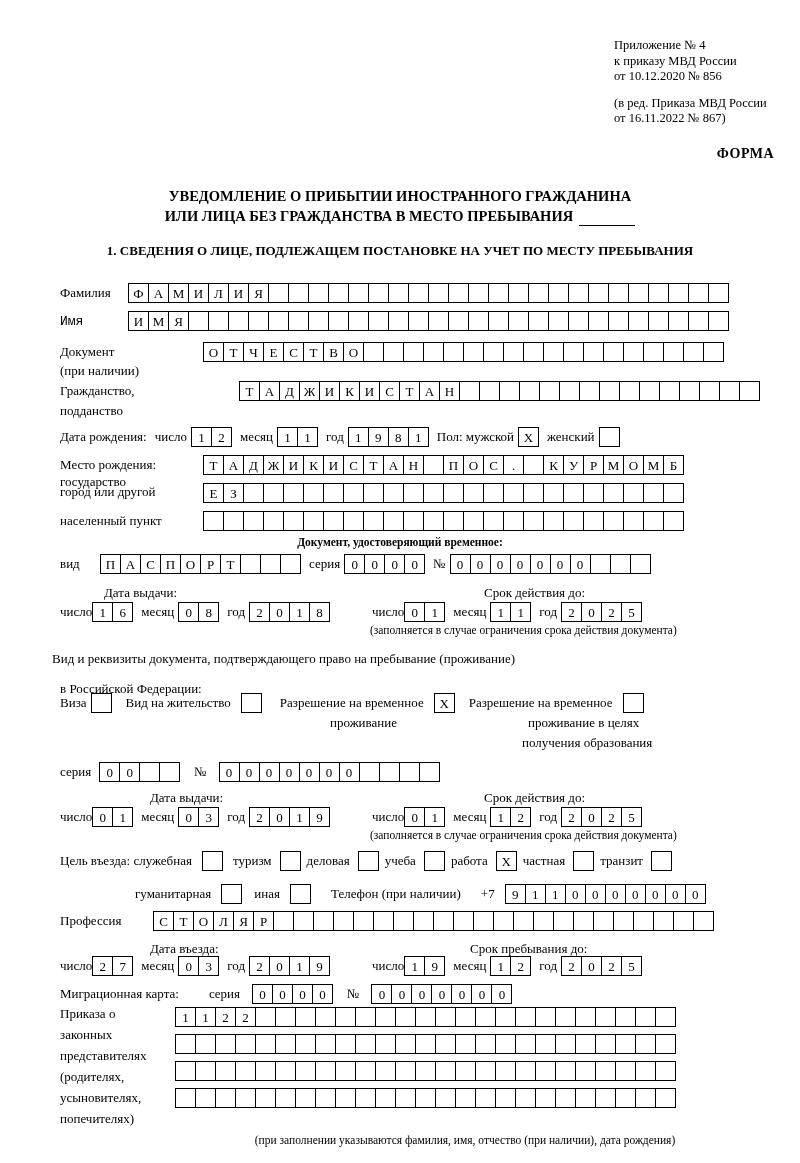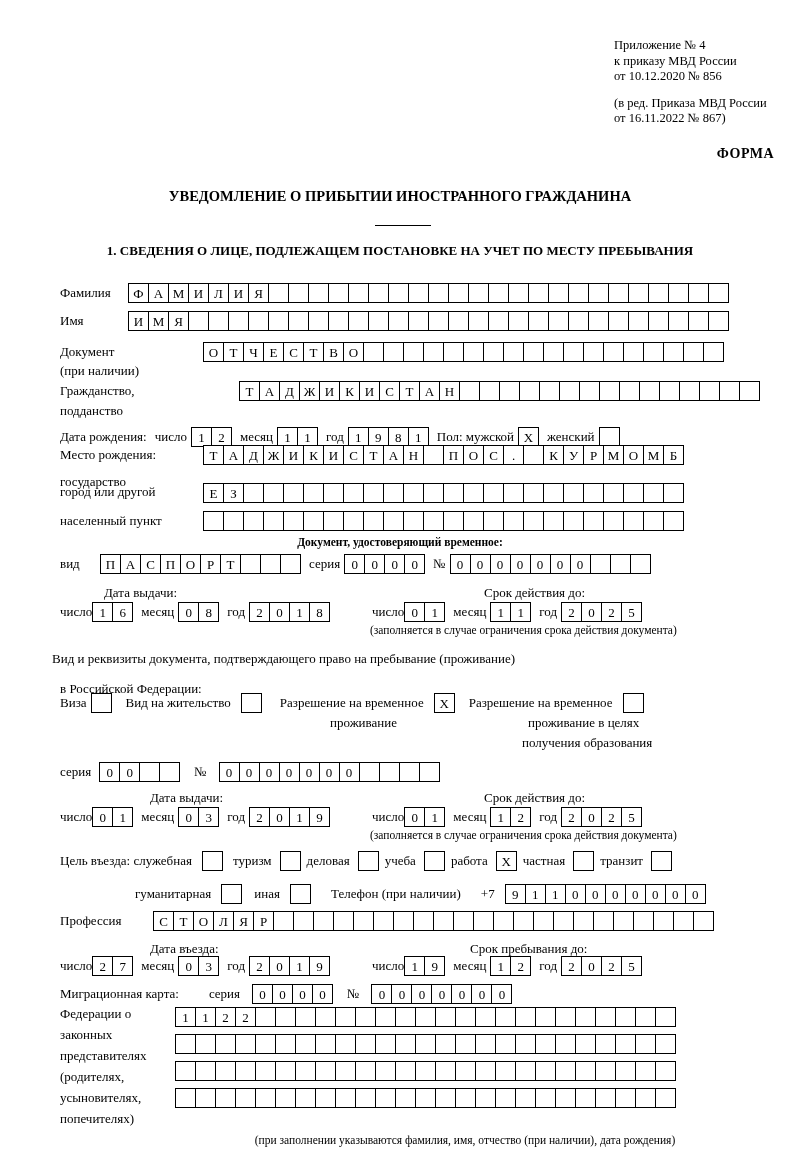--- a/index.html
+++ b/index.html
@@ -126,21 +126,21 @@
     <div>от 10.12.2020 № 856</div>
     <div class="grp2">(в ред. Приказа МВД России</div>
     <div>от 16.11.2022 № 867)</div>
   </div>
 
   <div class="forma">ФОРМА</div>
 
   <div class="doc-title">
     <div>УВЕДОМЛЕНИЕ О ПРИБЫТИИ ИНОСТРАННОГО ГРАЖДАНИНА</div>
     <div>
-      <span class="ul"></span>
+      <span>ИЛИ ЛИЦА БЕЗ ГРАЖДАНСТВА В МЕСТО ПРЕБЫВАНИЯ</span><span class="ul"></span>
     </div>
   </div>
 
   <div class="section-title">1. СВЕДЕНИЯ О ЛИЦЕ, ПОДЛЕЖАЩЕМ ПОСТАНОВКЕ НА УЧЕТ ПО МЕСТУ ПРЕБЫВАНИЯ</div>
 
   <div class="row" style="left:60px; top:283px;">
     <span class="lbl" style="width:68px;">Фамилия</span>
     <span class="boxes">
       <span class="bx first">Ф</span>
         <span class="bx">А</span>
@@ -169,21 +169,21 @@
         <span class="bx"></span>
         <span class="bx"></span>
         <span class="bx"></span>
         <span class="bx"></span>
         <span class="bx"></span>
         <span class="bx"></span>
     </span>
   </div>
 
   <div class="row" style="left:60px; top:311px;">
-    <span class="lbl" style="width:68px;">Имя</span>
+    <span class="lbl" style="width:68px;font-family:Liberation Mono, monospace;">Имя</span>
     <span class="boxes">
       <span class="bx first">И</span>
         <span class="bx">М</span>
         <span class="bx">Я</span>
         <span class="bx"></span>
         <span class="bx"></span>
         <span class="bx"></span>
         <span class="bx"></span>
         <span class="bx"></span>
         <span class="bx"></span>
@@ -295,21 +295,21 @@
         <span class="bx">9</span>
         <span class="bx">8</span>
         <span class="bx">1</span>
       </span>
     <span class="lbl txt l">Пол: мужской</span>
     <span class="single">X</span>
     <span class="lbl txt l">женский</span>
     <span class="single"></span>
   </div>
 
-  <div class="row" style="left:60px; top:445px;">
+  <div class="row" style="left:60px; top:455px;">
     <span class="lbl" style="width:143px;">Место рождения:</span>
     <span class="boxes">
       <span class="bx first">Т</span>
         <span class="bx">А</span>
         <span class="bx">Д</span>
         <span class="bx">Ж</span>
         <span class="bx">И</span>
         <span class="bx">К</span>
         <span class="bx">И</span>
         <span class="bx">С</span>
@@ -680,21 +680,21 @@
         <span class="bx first">0</span>
         <span class="bx">0</span>
         <span class="bx">0</span>
         <span class="bx">0</span>
         <span class="bx">0</span>
         <span class="bx">0</span>
         <span class="bx">0</span>
       </span>
   </div>
 
-  <div class="multiline" style="left:60px; top:1005px;">Федерации о</div>
+  <div class="multiline" style="left:60px; top:1005px;">Приказа о</div>
   <div class="multiline" style="left:60px; top:1026px;">законных</div>
   <div class="multiline" style="left:60px; top:1047px;">представителях</div>
   <div class="multiline" style="left:60px; top:1068px;">(родителях,</div>
   <div class="multiline" style="left:60px; top:1089px;">усыновителях,</div>
   <div class="multiline" style="left:60px; top:1110px;">попечителях)</div>
 
   <div class="row" style="left:175px; top:1007px;">
     <span class="boxes">
       <span class="bx first">1</span>
         <span class="bx">1</span>

